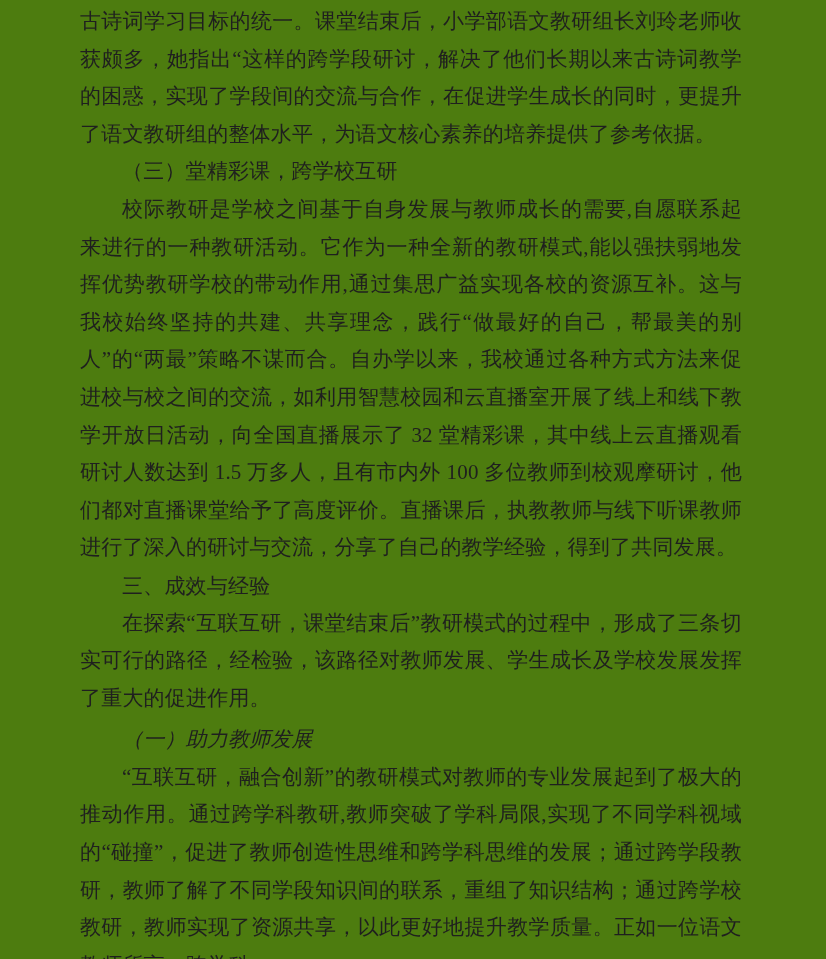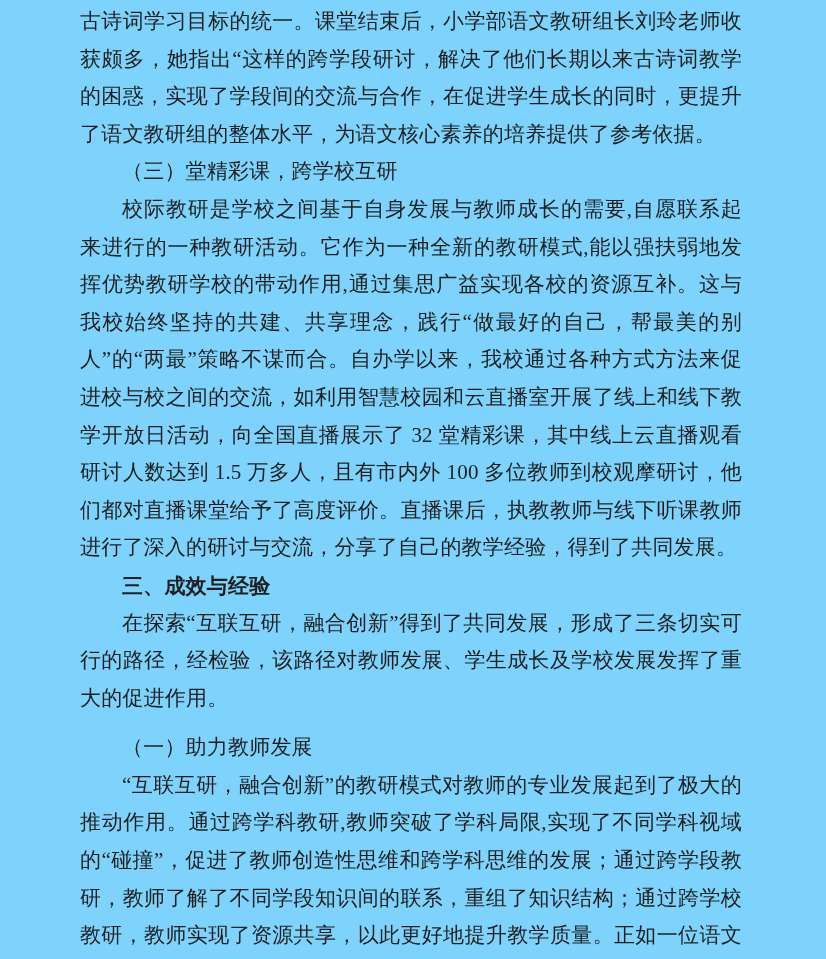--- a/index.html
+++ b/index.html
@@ -4,21 +4,21 @@
 <style>
   html, body {
     margin: 0;
     padding: 0;
     background: #ffffff;
   }
   .page {
     position: relative;
     width: 826px;
     height: 959px;
-    background: #7dd3fc;
+    background: #4d7c0f;
     overflow: hidden;
     box-sizing: border-box;
     padding: 3px 84px 0 80px;
   }
   .doc {
     font-family: "Liberation Serif", "DejaVu Serif", serif;
     font-size: 21px;
     line-height: 37.6px;
     color: #1f1f1f;
     text-align: justify;
@@ -32,35 +32,36 @@
     text-indent: 2em;
   }
   .para-noindent {
     text-indent: 0;
   }
   .heading-sub {
     text-indent: 2em;
     font-weight: normal;
   }
   .heading-sub.sp {
-    margin-top: 12px;
+    margin-top: 4px;
+    font-style: italic;
   }
   .heading-main {
     text-indent: 2em;
-    font-weight: bold;
+    font-weight: normal;
     font-family: "Liberation Sans", "DejaVu Sans", sans-serif;
     margin-top: 10px;
   }
 </style>
 </head>
 <body>
 
 <div class="page">
   <div class="doc">
     <p class="para-noindent">古诗词学习目标的统一。课堂结束后，小学部语文教研组长刘玲老师收获颇多，她指出“这样的跨学段研讨，解决了他们长期以来古诗词教学的困惑，实现了学段间的交流与合作，在促进学生成长的同时，更提升了语文教研组的整体水平，为语文核心素养的培养提供了参考依据。</p>
     <p class="heading-sub">（三）堂精彩课，跨学校互研</p>
     <p class="para-indent">校际教研是学校之间基于自身发展与教师成长的需要,自愿联系起来进行的一种教研活动。它作为一种全新的教研模式,能以强扶弱地发挥优势教研学校的带动作用,通过集思广益实现各校的资源互补。这与我校始终坚持的共建、共享理念，践行“做最好的自己，帮最美的别人”的“两最”策略不谋而合。自办学以来，我校通过各种方式方法来促进校与校之间的交流，如利用智慧校园和云直播室开展了线上和线下教学开放日活动，向全国直播展示了 32 堂精彩课，其中线上云直播观看研讨人数达到 1.5 万多人，且有市内外 100 多位教师到校观摩研讨，他们都对直播课堂给予了高度评价。直播课后，执教教师与线下听课教师进行了深入的研讨与交流，分享了自己的教学经验，得到了共同发展。</p>
     <p class="heading-main">三、成效与经验</p>
-    <p class="para-indent">在探索“互联互研，融合创新”得到了共同发展，形成了三条切实可行的路径，经检验，该路径对教师发展、学生成长及学校发展发挥了重大的促进作用。</p>
+    <p class="para-indent">在探索“互联互研，课堂结束后”教研模式的过程中，形成了三条切实可行的路径，经检验，该路径对教师发展、学生成长及学校发展发挥了重大的促进作用。</p>
     <p class="heading-sub sp">（一）助力教师发展</p>
     <p class="para-indent">“互联互研，融合创新”的教研模式对教师的专业发展起到了极大的推动作用。通过跨学科教研,教师突破了学科局限,实现了不同学科视域的“碰撞”，促进了教师创造性思维和跨学科思维的发展；通过跨学段教研，教师了解了不同学段知识间的联系，重组了知识结构；通过跨学校教研，教师实现了资源共享，以此更好地提升教学质量。正如一位语文教师所言：跨学科</p>
   </div>
 </div>
 
 </body></html>

